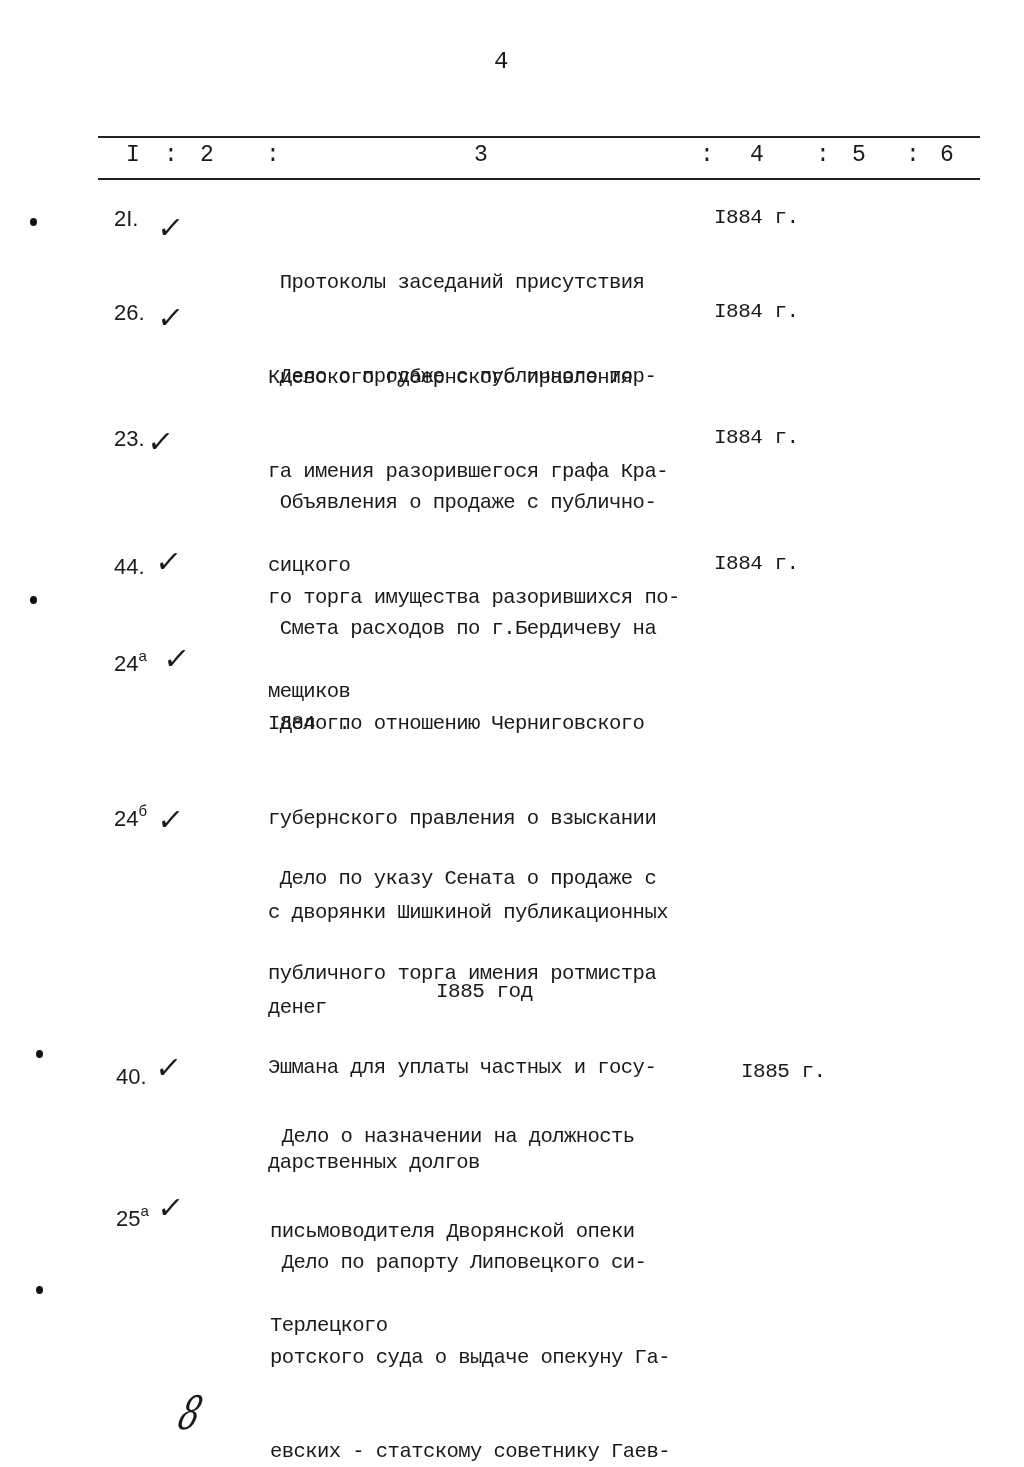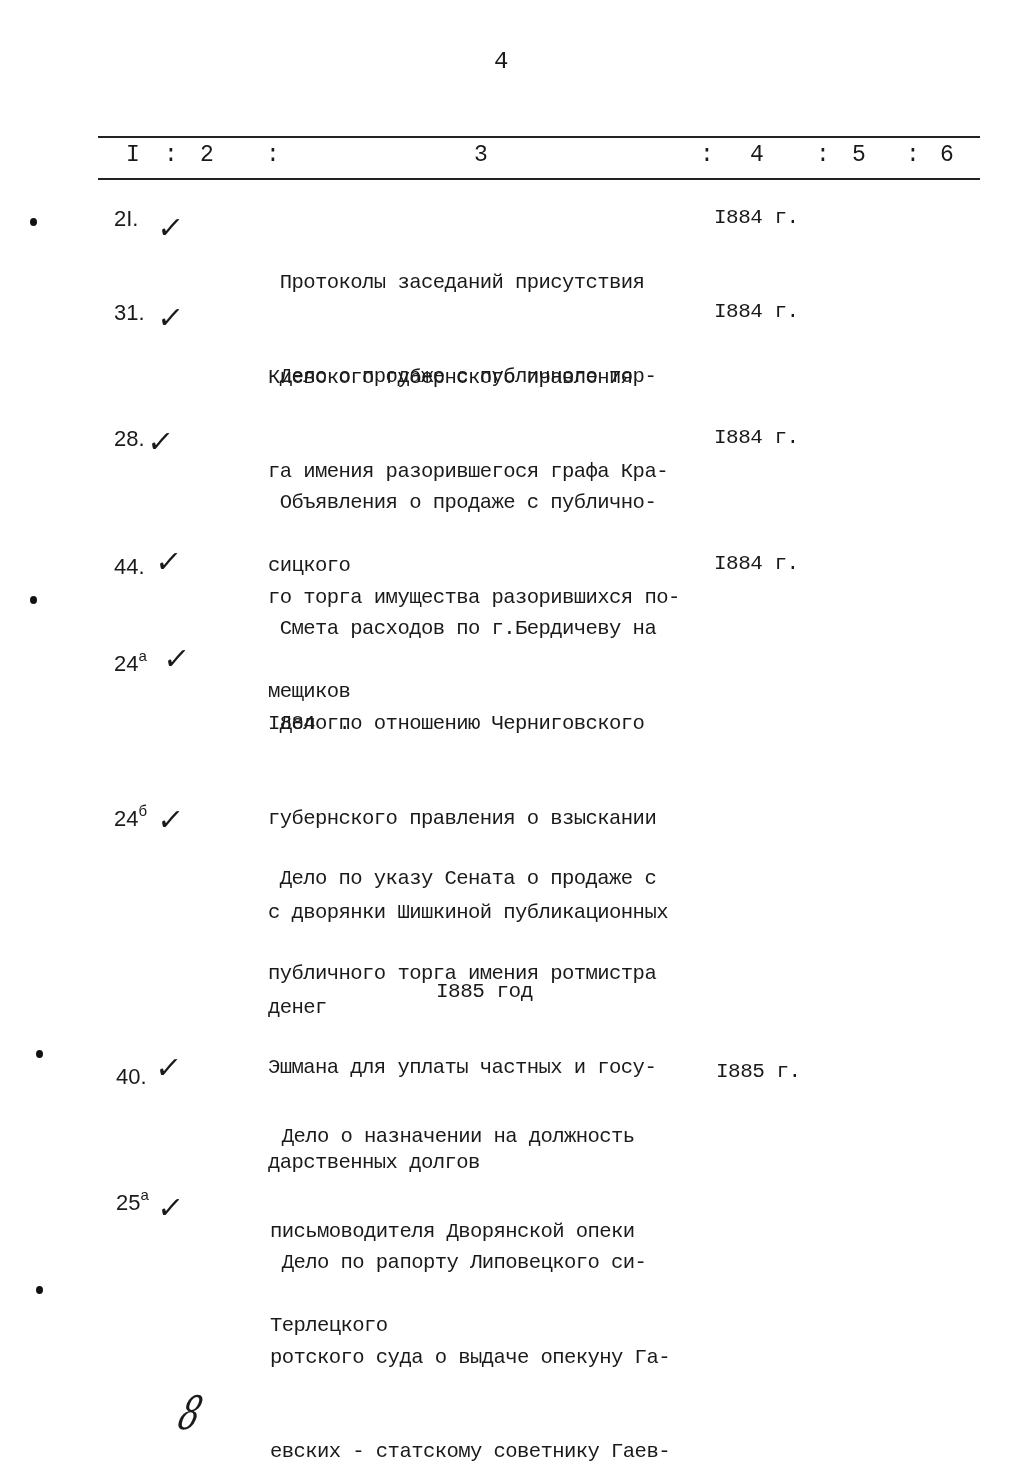--- a/index.html
+++ b/index.html
@@ -49,32 +49,32 @@
   <span class="num" style="top:2px">2I.</span>
   <span class="check" style="left:158px;top:6px">✓</span>
   <div class="desc" style="top:0">
     <div style="padding-left:12px">Протоколы заседаний присутствия</div>
     <div>Киевского губернского правления</div>
   </div>
   <span class="date" style="top:2px">I884 г.</span>
 </div>
 
 <div class="entry" style="top:298px">
-  <span class="num" style="top:2px">31.</span>
+  <span class="num" style="top:2px">26.</span>
   <span class="check" style="left:158px;top:2px">✓</span>
   <div class="desc" style="top:0">
     <div style="padding-left:12px">Дело о продаже с публичного тор-</div>
     <div>га имения разорившегося графа Кра-</div>
     <div>сицкого</div>
   </div>
   <span class="date" style="top:2px">I884 г.</span>
 </div>
 
 <div class="entry" style="top:424px">
-  <span class="num" style="top:2px">28.</span>
+  <span class="num" style="top:2px">23.</span>
   <span class="check" style="left:148px;top:0">✓</span>
   <div class="desc" style="top:0">
     <div style="padding-left:12px">Объявления о продаже с публично-</div>
     <div>го торга имущества разорившихся по-</div>
     <div>мещиков</div>
   </div>
   <span class="date" style="top:2px">I884 г.</span>
 </div>
 
 <div class="entry" style="top:550px">
@@ -112,25 +112,25 @@
 <div class="section-heading">I885 год</div>
 
 <div class="entry" style="top:1058px">
   <span class="num" style="top:6px;left:116px">40.</span>
   <span class="check" style="left:156px;top:-8px">✓</span>
   <div class="desc" style="top:0;left:270px">
     <div style="padding-left:12px">Дело о назначении на должность</div>
     <div>письмоводителя Дворянской опеки</div>
     <div>Терлецкого</div>
   </div>
-  <span class="date" style="top:2px;left:716px">I885 г.</span>
+  <span class="date" style="top:2px;left:741px">I885 г.</span>
 </div>
 
 <div class="entry" style="top:1184px">
-  <span class="num" style="top:4px;left:116px"><span>25</span><sup>а</sup></span>
+  <span class="num" style="top:20px;left:116px"><span>25</span><sup>а</sup></span>
   <span class="check" style="left:158px;top:6px">✓</span>
   <div class="desc" style="top:0;left:270px">
     <div style="padding-left:12px">Дело по рапорту Липовецкого си-</div>
     <div>ротского суда о выдаче опекуну Га-</div>
     <div>евских - статскому советнику Гаев-</div>
     
     
   </div>
 </div>
 

